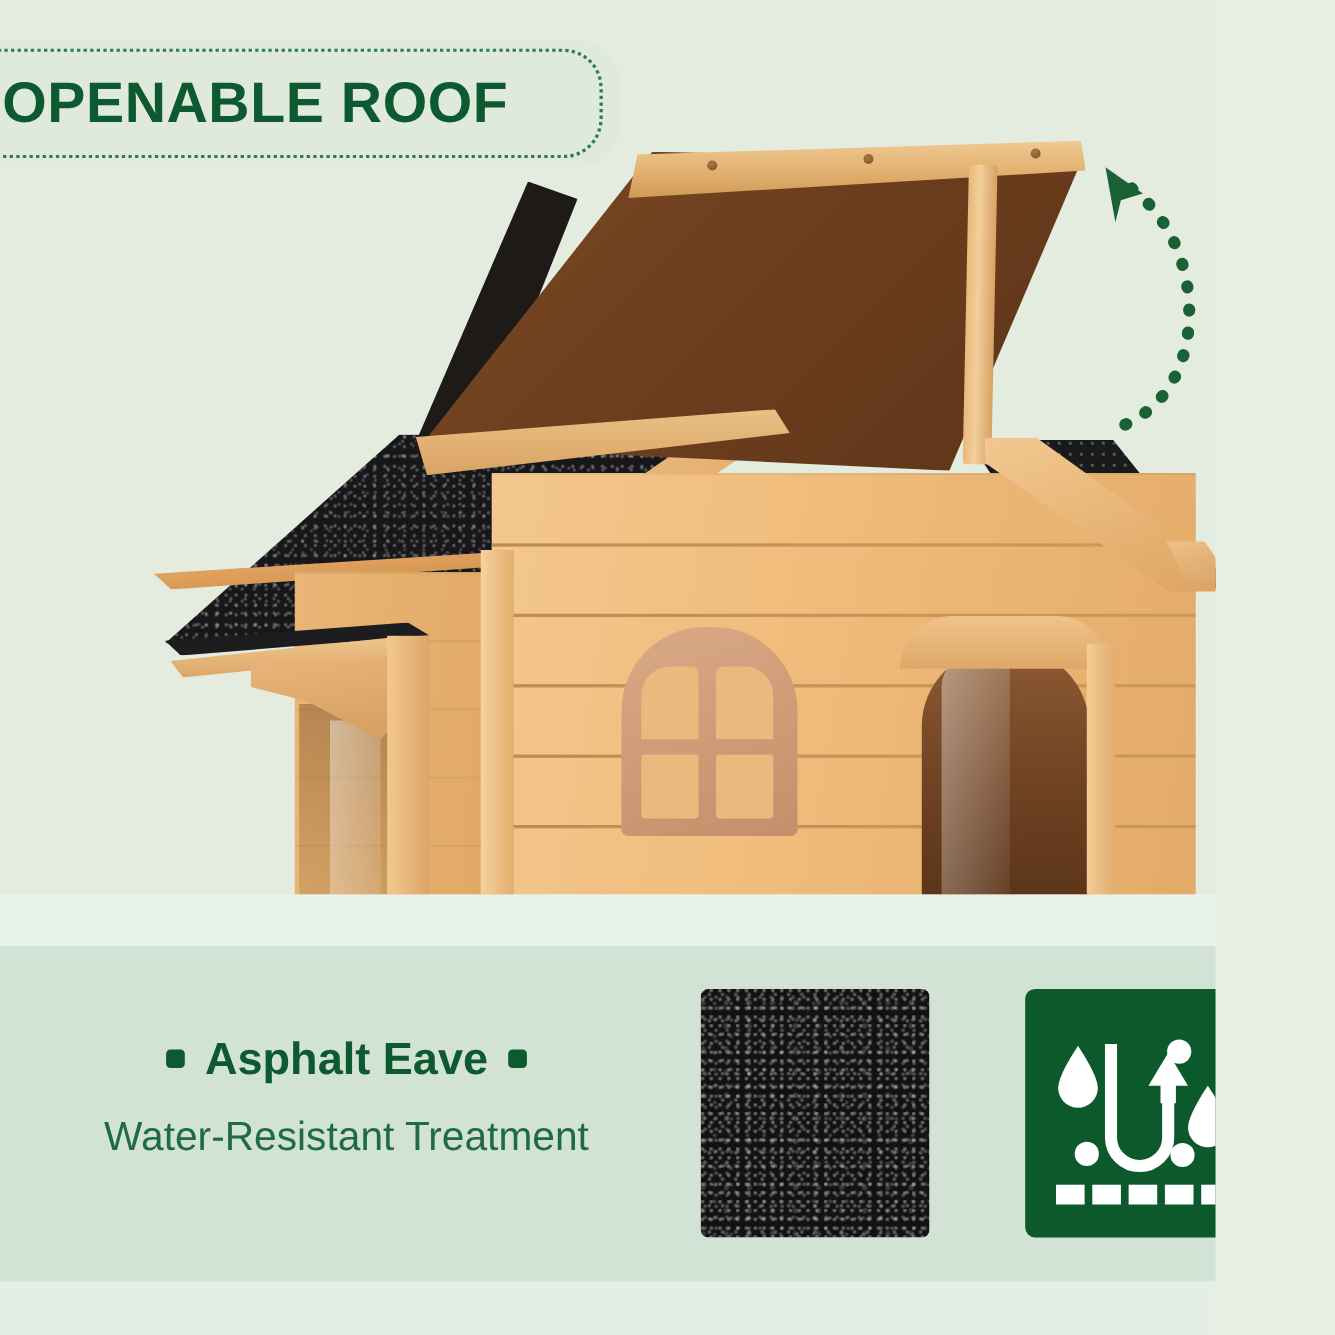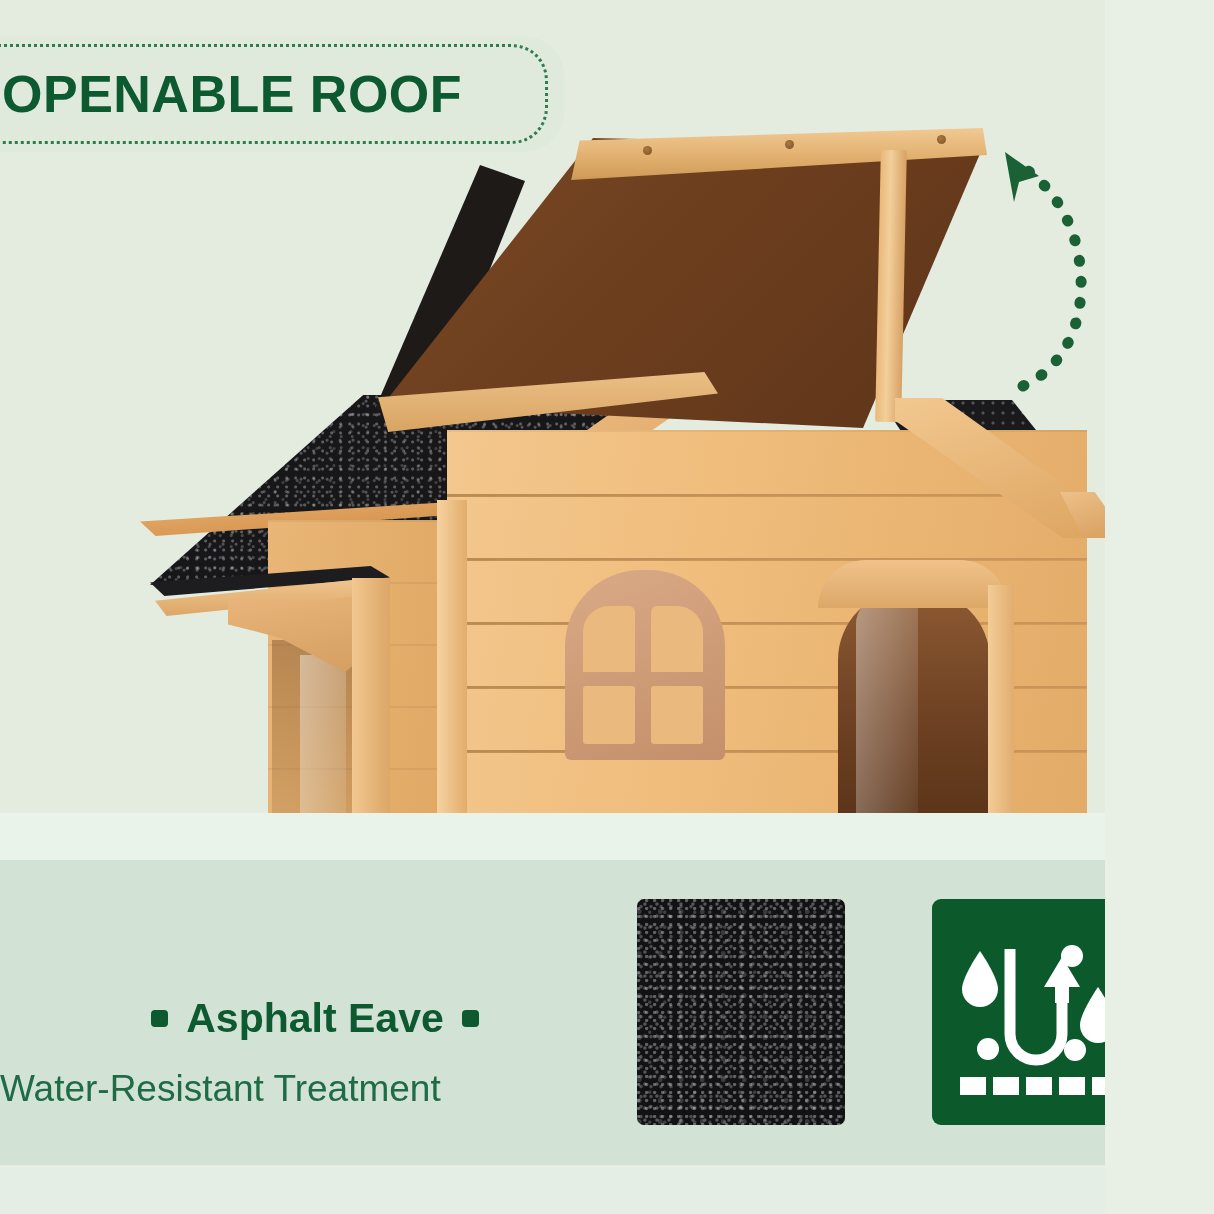--- a/index.html
+++ b/index.html
@@ -272,23 +272,23 @@
     width: 26px; height: 230px;
     background: linear-gradient(90deg, #f3cc97, #e1ad6e);
   }
 
   
   #rot-arrow { left: 975px; top: 140px; width: 140px; height: 270px; }
 
   
   #feature-text {
     position: absolute;
-    left: 0; top: 996px;
+    left: 0; top: 940px;
     width: 630px;
-    text-align: left;
+    text-align: center;
   }
   #feature-title-row {
     display: flex;
     align-items: center;
     justify-content: center;
     gap: 18px;
   }
   .bullet-sq {
     width: 17px; height: 17px;
     border-radius: 4px;

